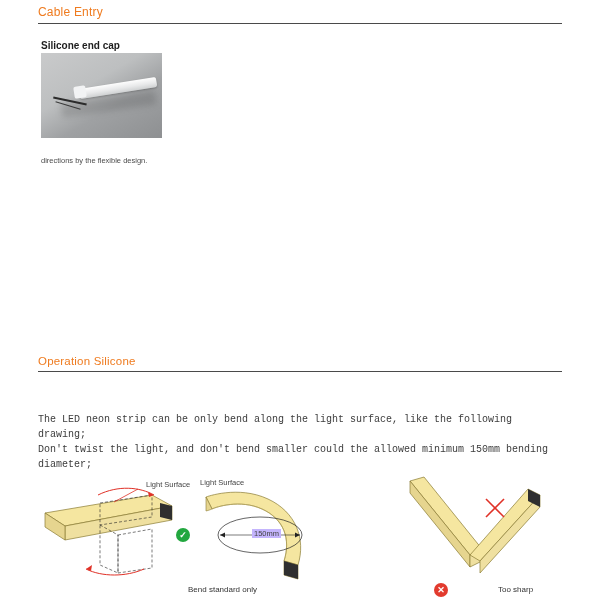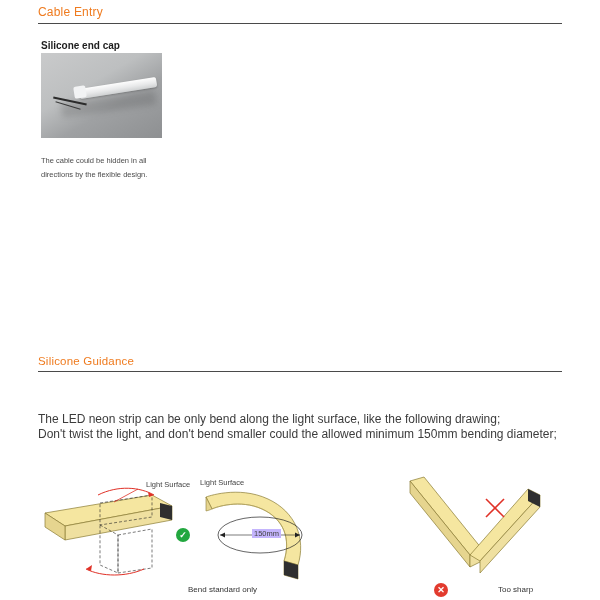--- a/index.html
+++ b/index.html
@@ -119,23 +119,24 @@
     color: #4c4c4c;
   }
   .cable-note div { white-space: nowrap; }
 
   
   .op-text {
     position: absolute;
     left: 38px;
     top: 412px;
     width: 520px;
-    font-size: 12px;
+    font-size: 10px;
     line-height: 15px;
     color: #3c3c3c;
+    font-family: Liberation Mono, monospace;
   }
 
   
   .drawings {
     position: absolute;
     left: 0;
     top: 465px;
     width: 492px;
     height: 135px;
   }
@@ -182,26 +183,25 @@
 
   <div class="photo">
     <div class="shadow"></div>
     <div class="cap-body"></div>
     <div class="cap-end"></div>
     <div class="cable"></div>
     <div class="cable2"></div>
   </div>
 
   <div class="cable-note">
-    <div>The cable could be hidden in all</div>
     <div>directions by the flexible design.</div>
   </div>
 
   <div class="section-head" id="operation-head">
-    <div class="title">Silicone Guidance</div>
+    <div class="title">Operation Silicone</div>
     <div class="rule"></div>
   </div>
 
   <div class="op-text">
     <div>The LED neon strip can be only bend along the light surface, like the following drawing;</div>
     <div>Don't twist the light, and don't bend smaller could the allowed minimum 150mm bending diameter;</div>
   </div>
 
   <div class="drawings">
 

